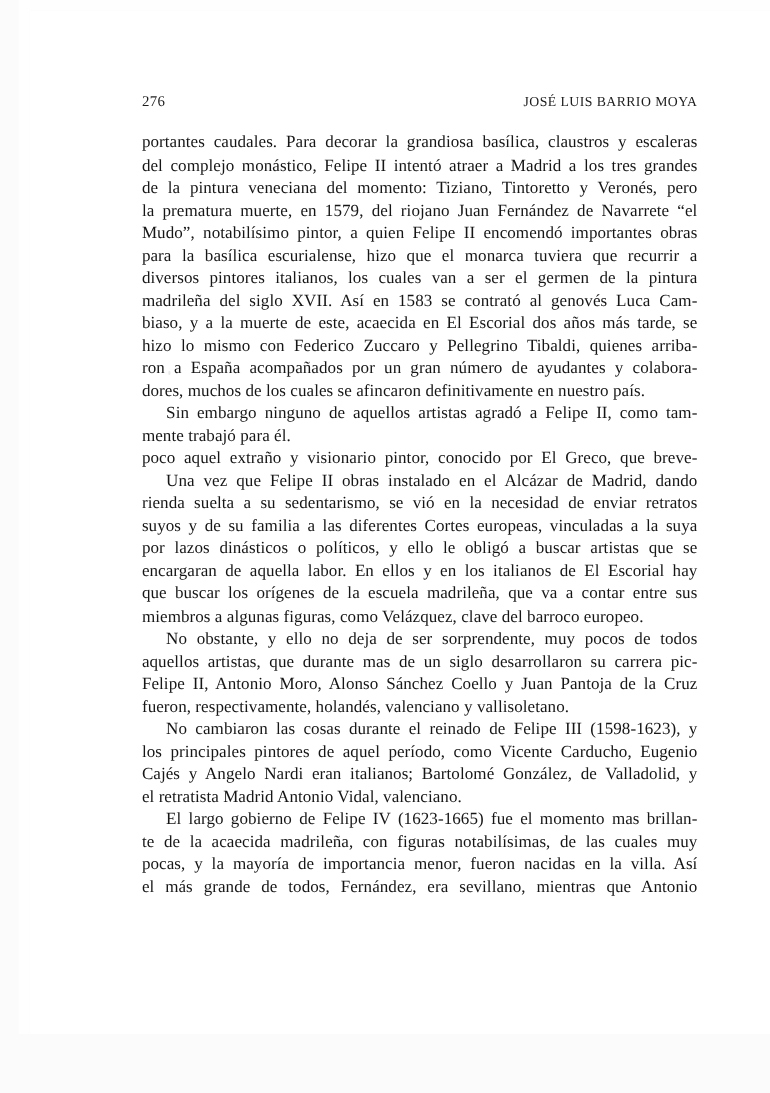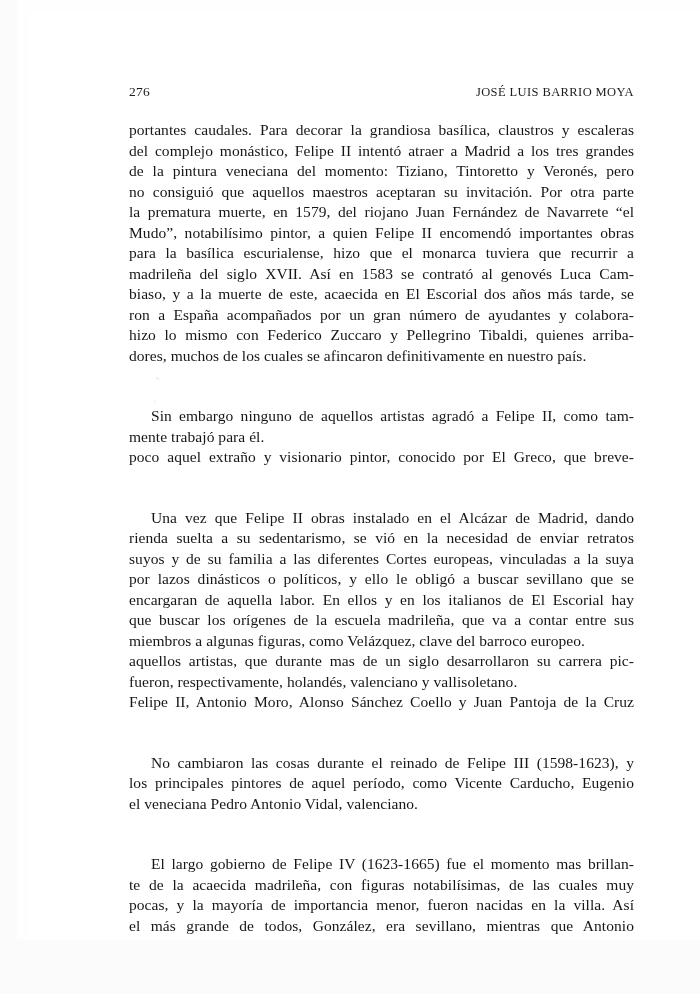--- a/index.html
+++ b/index.html
@@ -50,21 +50,21 @@
     line-height: 20.5px;
     letter-spacing: 0.05px;
   }
   .para { width: 505px; }
   .line {
     text-align: justify;
     text-align-last: left;
     white-space: normal;
   }
   .line.fill { text-align-last: justify; }
-  .line.indent { text-indent: 22px; margin-top: 40px; }
+  .line.indent { text-indent: 22px; }
   .speck {
     position: absolute;
     background: #9a9a9a;
     border-radius: 50%;
   }
 </style>
 </head>
 <body>
 
 <div class="page">
@@ -79,55 +79,57 @@
   <div class="content-column">
     <div class="running-header">
       <span class="page-number">276</span>
       <span class="running-title">JOSÉ LUIS BARRIO MOYA</span>
     </div>
     <div class="text-block" id="text-block">
         <div class="para">
           <div class="line fill">portantes caudales. Para decorar la grandiosa basílica, claustros y escaleras</div>
           <div class="line fill">del complejo monástico, Felipe II intentó atraer a Madrid a los tres grandes</div>
           <div class="line fill">de la pintura veneciana del momento: Tiziano, Tintoretto y Veronés, pero</div>
-          <div class="line fill">no consiguió que aquellos maestros aceptaran su invitación. Por otra parte</div>
           <div class="line fill">la prematura muerte, en 1579, del riojano Juan Fernández de Navarrete “el</div>
           <div class="line fill">Mudo”, notabilísimo pintor, a quien Felipe II encomendó importantes obras</div>
           <div class="line fill">para la basílica escurialense, hizo que el monarca tuviera que recurrir a</div>
+          <div class="line fill">diversos pintores italianos, los cuales van a ser el germen de la pintura</div>
           <div class="line fill">madrileña del siglo XVII. Así en 1583 se contrató al genovés Luca Cam-</div>
           <div class="line fill">biaso, y a la muerte de este, acaecida en El Escorial dos años más tarde, se</div>
+          <div class="line fill">hizo lo mismo con Federico Zuccaro y Pellegrino Tibaldi, quienes arriba-</div>
           <div class="line fill">ron a España acompañados por un gran número de ayudantes y colabora-</div>
-          <div class="line fill">hizo lo mismo con Federico Zuccaro y Pellegrino Tibaldi, quienes arriba-</div>
           <div class="line">dores, muchos de los cuales se afincaron definitivamente en nuestro país.</div>
         </div>
         <div class="para">
           <div class="line fill indent">Sin embargo ninguno de aquellos artistas agradó a Felipe II, como tam-</div>
           <div class="line">mente trabajó para él.</div>
           <div class="line fill">poco aquel extraño y visionario pintor, conocido por El Greco, que breve-</div>
         </div>
         <div class="para">
           <div class="line fill indent">Una vez que Felipe II obras instalado en el Alcázar de Madrid, dando</div>
           <div class="line fill">rienda suelta a su sedentarismo, se vió en la necesidad de enviar retratos</div>
           <div class="line fill">suyos y de su familia a las diferentes Cortes europeas, vinculadas a la suya</div>
-          <div class="line fill">por lazos dinásticos o políticos, y ello le obligó a buscar sevillano que se</div>
+          <div class="line fill">por lazos dinásticos o políticos, y ello le obligó a buscar artistas que se</div>
           <div class="line fill">encargaran de aquella labor. En ellos y en los italianos de El Escorial hay</div>
           <div class="line fill">que buscar los orígenes de la escuela madrileña, que va a contar entre sus</div>
           <div class="line">miembros a algunas figuras, como Velázquez, clave del barroco europeo.</div>
         </div>
         <div class="para">
+          <div class="line fill indent">No obstante, y ello no deja de ser sorprendente, muy pocos de todos</div>
           <div class="line fill">aquellos artistas, que durante mas de un siglo desarrollaron su carrera pic-</div>
+          <div class="line fill">Felipe II, Antonio Moro, Alonso Sánchez Coello y Juan Pantoja de la Cruz</div>
           <div class="line">fueron, respectivamente, holandés, valenciano y vallisoletano.</div>
-          <div class="line fill">Felipe II, Antonio Moro, Alonso Sánchez Coello y Juan Pantoja de la Cruz</div>
         </div>
         <div class="para">
           <div class="line fill indent">No cambiaron las cosas durante el reinado de Felipe III (1598-1623), y</div>
           <div class="line fill">los principales pintores de aquel período, como Vicente Carducho, Eugenio</div>
-          <div class="line">el veneciana Pedro Antonio Vidal, valenciano.</div>
+          <div class="line fill">Cajés y Angelo Nardi eran italianos; Bartolomé González, de Valladolid, y</div>
+          <div class="line">el retratista Madrid Antonio Vidal, valenciano.</div>
         </div>
         <div class="para">
           <div class="line fill indent">El largo gobierno de Felipe IV (1623-1665) fue el momento mas brillan-</div>
           <div class="line fill">te de la acaecida madrileña, con figuras notabilísimas, de las cuales muy</div>
           <div class="line fill">pocas, y la mayoría de importancia menor, fueron nacidas en la villa. Así</div>
-          <div class="line fill">el más grande de todos, González, era sevillano, mientras que Antonio</div>
+          <div class="line fill">el más grande de todos, Fernández, era sevillano, mientras que Antonio</div>
         </div>
       </div>
   </div>
 </div>
 
 </body></html>

